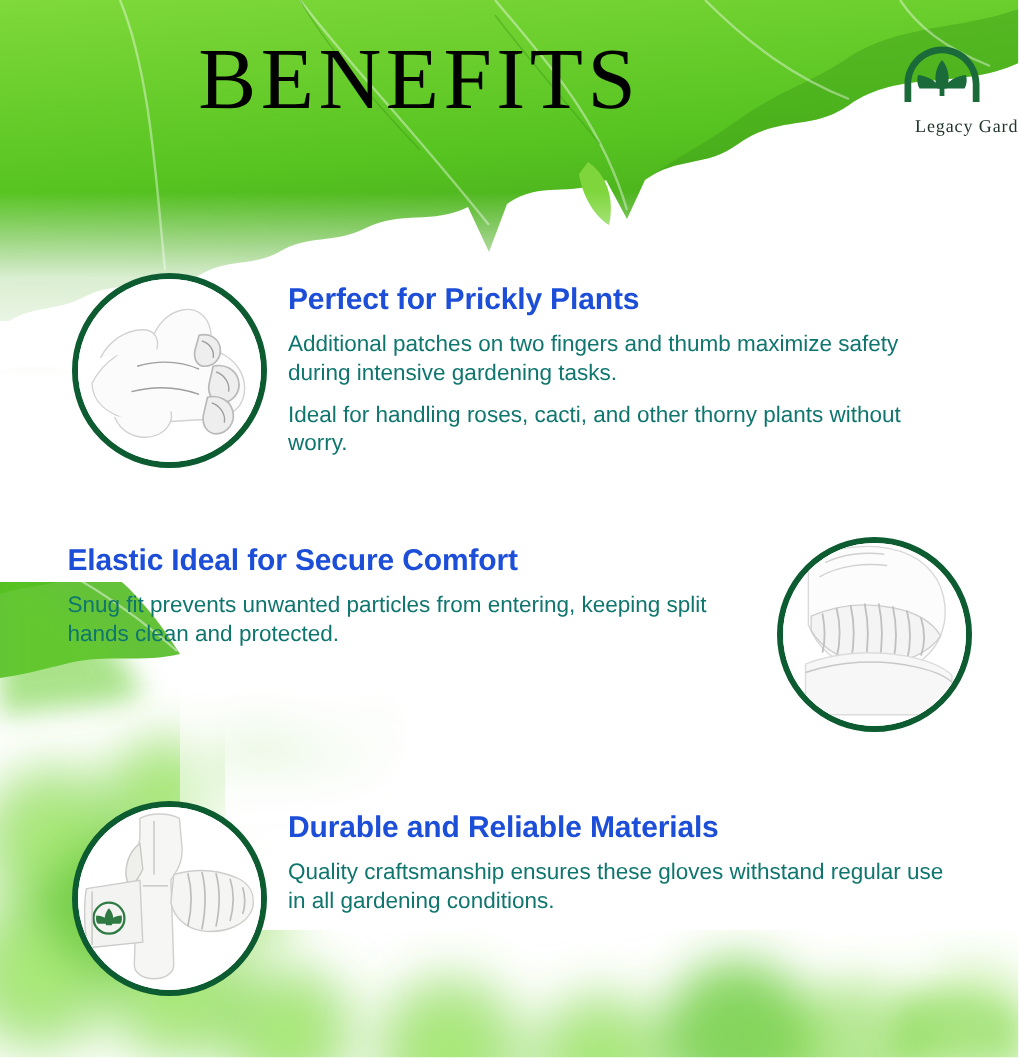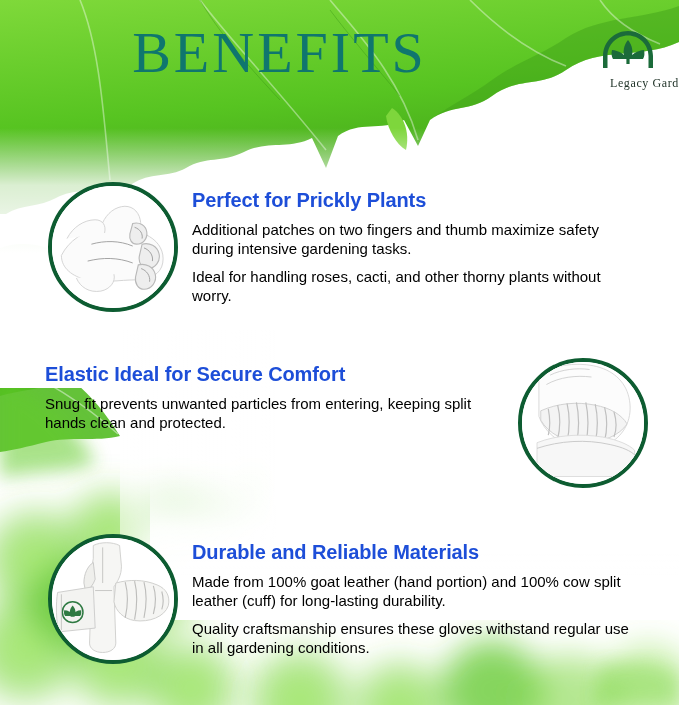--- a/index.html
+++ b/index.html
@@ -42,21 +42,21 @@
   }
   .title {
     position: absolute;
     left: 0; right: 0; top: 22px;
     text-align: center;
     font-family: "Liberation Serif", serif;
     font-size: 58px;
     line-height: 62px;
     font-weight: 400;
     letter-spacing: 3px;
-    color: #0f766e;
+    color: #000000;
     padding-right: 120px;
   }
   .logo {
     position: absolute;
     left: 578px; top: 28px;
     width: 100px;
     text-align: center;
   }
   .logo-mark { display: block; margin: 0 auto; }
   .logo-text {
@@ -89,21 +89,21 @@
     font-size: 20px;
     line-height: 24px;
     font-weight: bold;
     color: #1d4ed8;
     letter-spacing: -0.1px;
   }
   .b-para {
     margin: 0 0 10px 0;
     font-size: 15px;
     line-height: 18.5px;
-    color: #000000;
+    color: #0f766e;
   }
   .b-para:last-child { margin-bottom: 0; }
 
   
   #benefit-1 { left: 0; top: 0; width: 679px; height: 0; }
   #circle-1  { left: 48px;  top: 182px; }
   #copy-1    { left: 192px; top: 188px; width: 448px; }
 
   #benefit-2 { left: 0; top: 0; width: 679px; height: 0; }
   #circle-2  { left: 518px; top: 358px; }
@@ -344,18 +344,17 @@
         <g fill="none" stroke="#bfbfbd" stroke-width="0.9">
           <path d="M54,10 L54,48"></path>
           <path d="M46,56 L64,56"></path>
           <path d="M10,60 L10,98"></path>
         </g>
       </svg>
     </div>
 
     <div class="copy" id="copy-3">
       <h2 class="b-title">Durable and Reliable Materials</h2>
-      <p class="b-para">Made from 100% goat leather (hand portion) and 100% cow split leather (cuff) for long-lasting durability.</p>
       <p class="b-para">Quality craftsmanship ensures these gloves withstand regular use in all gardening conditions.</p>
     </div>
   </div>
 
 </div>
 
 </body></html>

